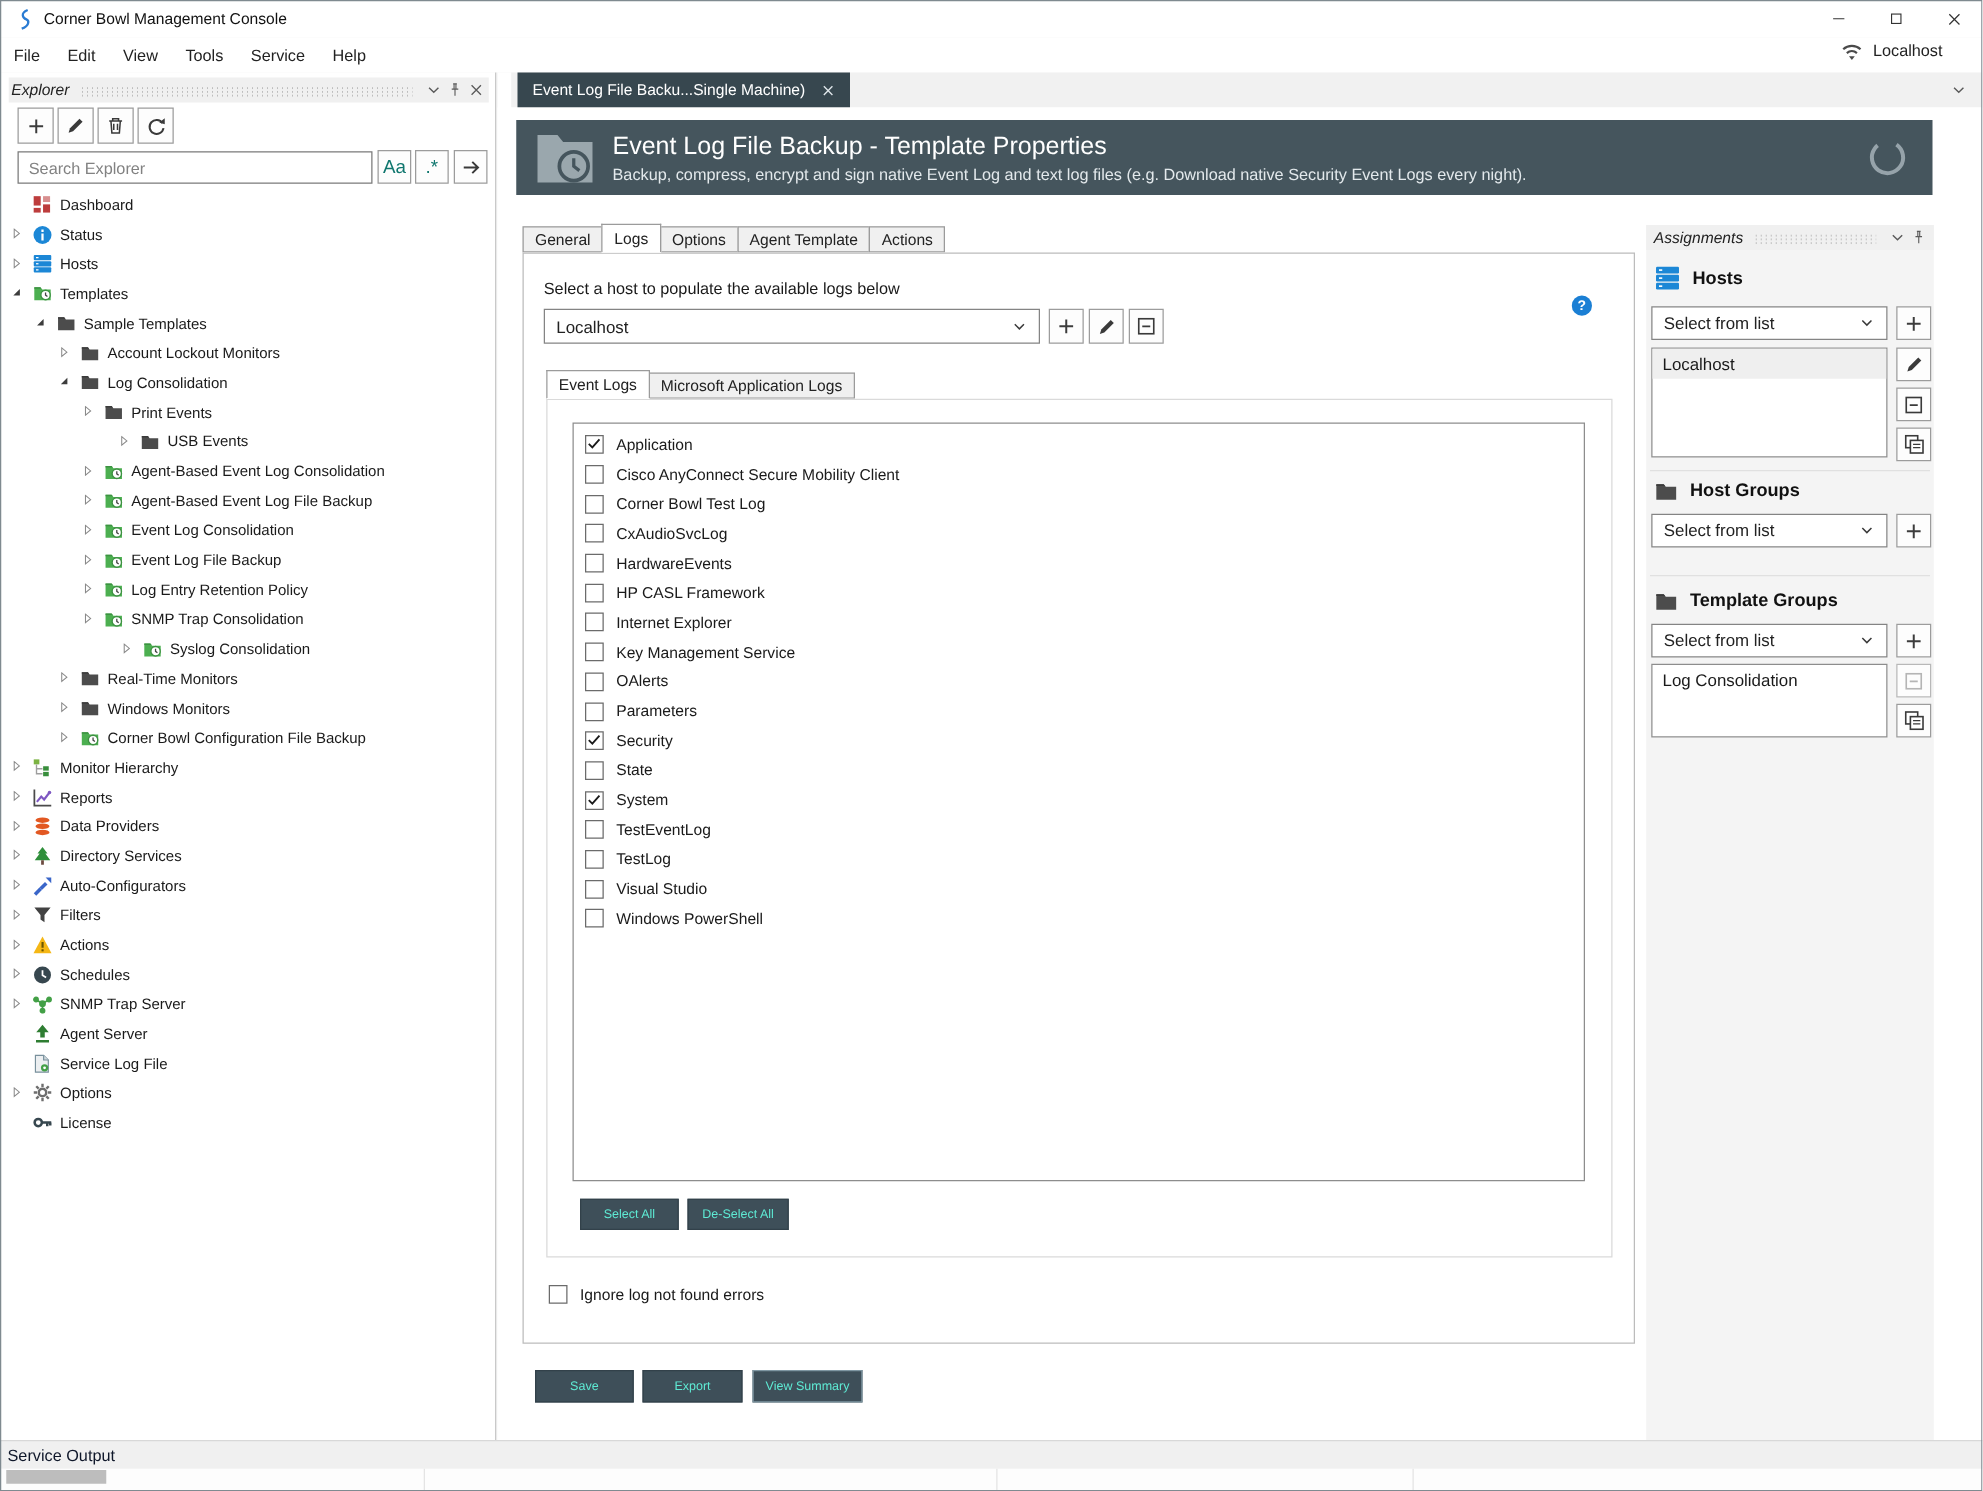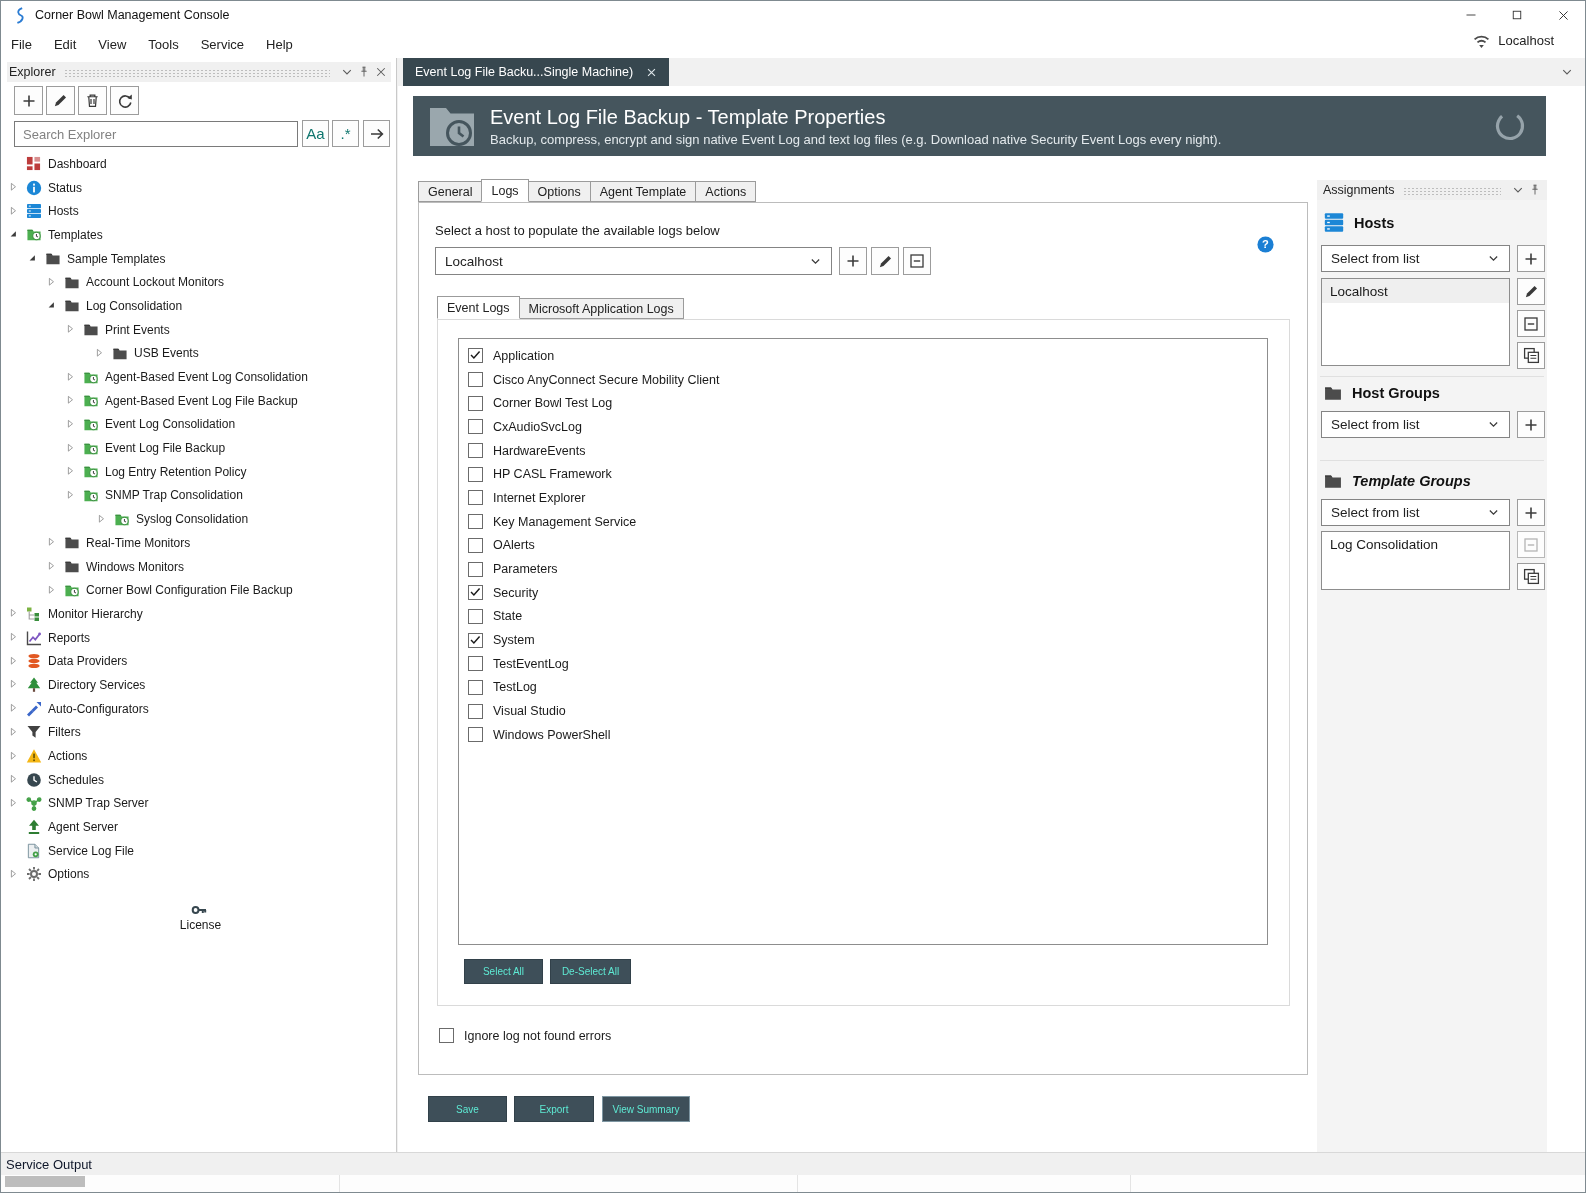--- a/index.html
+++ b/index.html
@@ -14,39 +14,39 @@
   .win-btns { position:absolute; right:0; top:0; height:30px; display:flex; }
   .win-btn { width:46px; height:30px; display:flex; align-items:center; justify-content:center; }
 
   
   .menubar { position:absolute; left:0; top:30px; width:100%; height:28px; background:#fff; display:flex; align-items:center; }
   .menu-item { padding:0 11px; font-size:13px; height:28px; display:flex; align-items:center; color:#222; }
   .conn { position:absolute; right:32px; top:32px; display:flex; align-items:center; gap:7px; font-size:13px; color:#222; }
 
   
   .left-pane { position:absolute; left:0; top:58px; width:397px; bottom:41px; background:#fff; border-right:1px solid #c9c9c9; }
-  .panel-header { display:flex; align-items:center; font-size:12.5px; color:#222; background:#f0f0f0; }
+  .panel-header { display:flex; align-items:center; font-size:12.5px; color:#222; background:#f0f0f0;font-style:italic; }
   .exp-header { position:absolute; left:7px; right:5px; top:4px; height:20px; padding:0 2px; }
   .dots { flex:1; height:9px; margin:2px 8px 0 8px; background-image:radial-gradient(#bdbdbd 0.9px, transparent 0.9px); background-size:4px 3px; }
   .hdr-ico { width:17px; height:17px; display:flex; align-items:center; justify-content:center; }
   .tool-btn { position:absolute; width:29px; height:29px; background:#fdfdfd; border:1px solid #9c9c9c; display:flex; align-items:center; justify-content:center; }
   .exp-toolbar .tool-btn { top:28px; }
   .search-input { position:absolute; left:14px; top:63px; width:284px; height:26px; border:1px solid #7a7a7a; font-family:"Liberation Sans",sans-serif; font-size:13px; padding:0 8px; color:#222; outline:none; }
   .search-input::placeholder { color:#828282; }
   .search-btn { top:62px !important; width:27px; height:27px; font-size:15px; color:#0f766e; }
   .tree { position:absolute; left:0; right:1px; top:94px; bottom:0; overflow:hidden; background:#fff; }
   .tree-row { height:23.7px; display:flex; align-items:center; white-space:nowrap; }
   .tree-row.selected { background:#e9e9e9; }
   .expander { width:16px; height:16px; display:flex; align-items:center; justify-content:center; flex:none; }
   .tree-ico { width:19px; height:16px; display:flex; align-items:center; justify-content:center; margin:0 5px 0 2px; flex:none; }
   .tree-label { font-size:12px; color:#1a1a1a; }
 
   
   .main-pane { position:absolute; left:398px; top:58px; right:0; bottom:41px; background:#fff; }
-  .tabstrip { position:absolute; left:0; right:0; top:0; height:28px; background:#f1f1f1; }
+  .tabstrip { position:absolute; left:11px; right:0; top:0; height:28px; background:#f1f1f1; }
   .doc-tab { position:absolute; left:5px; top:0; height:28px; background:#37474f; color:#fff; display:flex; align-items:center; gap:13px; padding:0 12px; font-size:12.5px; }
   .strip-chevron { position:absolute; right:13px; top:8px; }
   .content { position:absolute; left:0; right:0; top:28px; bottom:0; background:#fff; }
 
   .banner { position:absolute; left:15px; top:10px; width:1133px; height:60px; background:#45555d; display:flex; align-items:center; }
   .banner-ico { margin-left:15px; }
   .banner-texts { margin-left:14px; }
   .banner-title { font-size:20px; color:#fff; }
   .banner-sub { font-size:13px; color:#e3e9ec; margin-top:3px; }
   .spinner { position:absolute; right:20px; top:14px; }
@@ -674,21 +674,21 @@
         <span class="tree-ico">
           <svg width="16" height="16" viewBox="0 0 16 16" style="display:block">
             <circle cx="8" cy="8" r="3" fill="none" stroke="#6d6d6d" stroke-width="2"></circle>
             <g stroke="#6d6d6d" stroke-width="1.9">
               <path d="M8 1 V3.6 M8 12.4 V15 M1 8 H3.6 M12.4 8 H15 M3 3 L4.9 4.9 M11.1 11.1 L13 13 M13 3 L11.1 4.9 M4.9 11.1 L3 13"></path>
             </g>
           </svg>
         </span>
         <span class="tree-label">Options</span>
       </div>
-      <div class="tree-row" style="padding-left: 6px; flex-direction: column;">
+      <div class="tree-row" style="padding-left: 6px;">
         <span class="expander"></span>
         <span class="tree-ico">
           <svg width="16" height="16" viewBox="0 0 16 16" style="display:block">
             <circle cx="4.6" cy="8" r="2.9" fill="none" stroke="#37474f" stroke-width="2"></circle>
             <path d="M7.5 8 H15 M11.8 8 V11 M14.2 8 V10.4" stroke="#37474f" stroke-width="2" fill="none"></path>
           </svg>
         </span>
         <span class="tree-label">License</span>
       </div>
     </div>
@@ -967,21 +967,21 @@
           </span>
       </div>
       <span class="tool-btn as-btn" style="top:231px;">
           <svg width="16" height="16" viewBox="0 0 16 16" style="display:block">
             <path d="M8 2.5 V13.5 M2.5 8 H13.5" stroke="#3c3c3c" stroke-width="1.6"></path>
           </svg>
         </span>
 
       <div class="sep" style="top:280px;"></div>
 
-      <div class="sec-title" style="left:6px; top:292px;font-style:italic;">
+      <div class="sec-title" style="left:6px; top:292px;">
         <span style="display:flex;">
             <svg width="20" height="17" viewBox="0 0 16 15" style="display:block">
               <path d="M1 3 h5.2 l1.5 1.8 H15 V14 H1 Z" fill="#4c4c4c"></path>
               <path d="M1 3 h5.2 l1 1.2 H1 Z" fill="#3b3b3b"></path>
             </svg>
           </span>
         <span>Template Groups</span>
       </div>
       <div class="select as-select" style="top:319px;">
         <span>Select from list</span>

